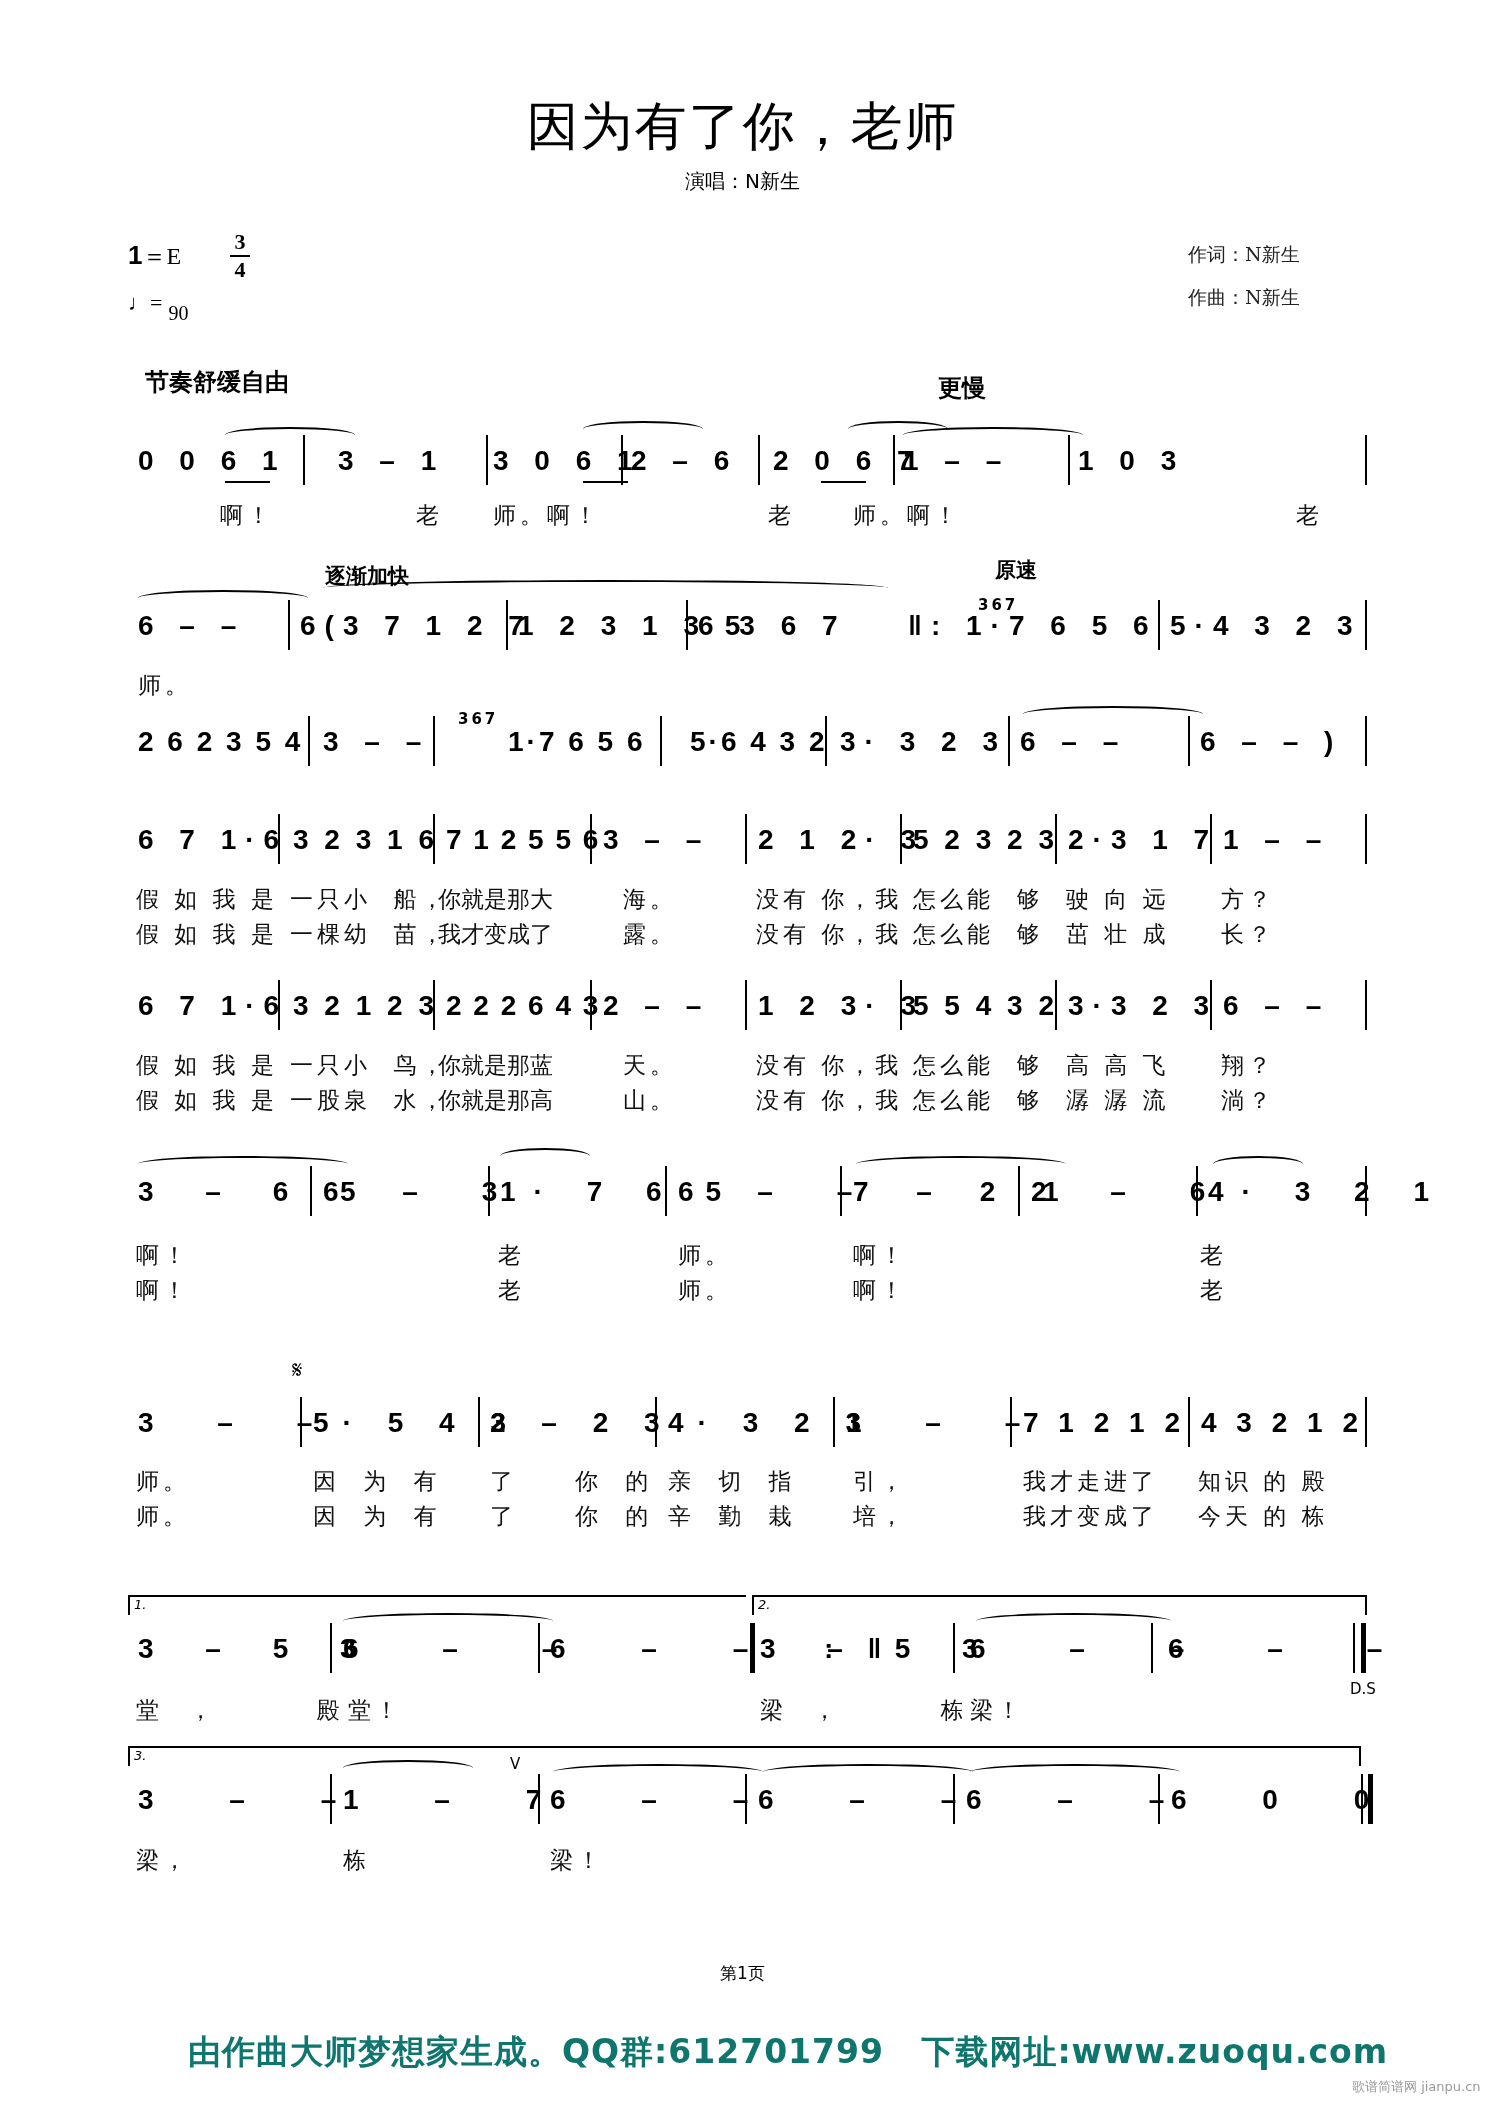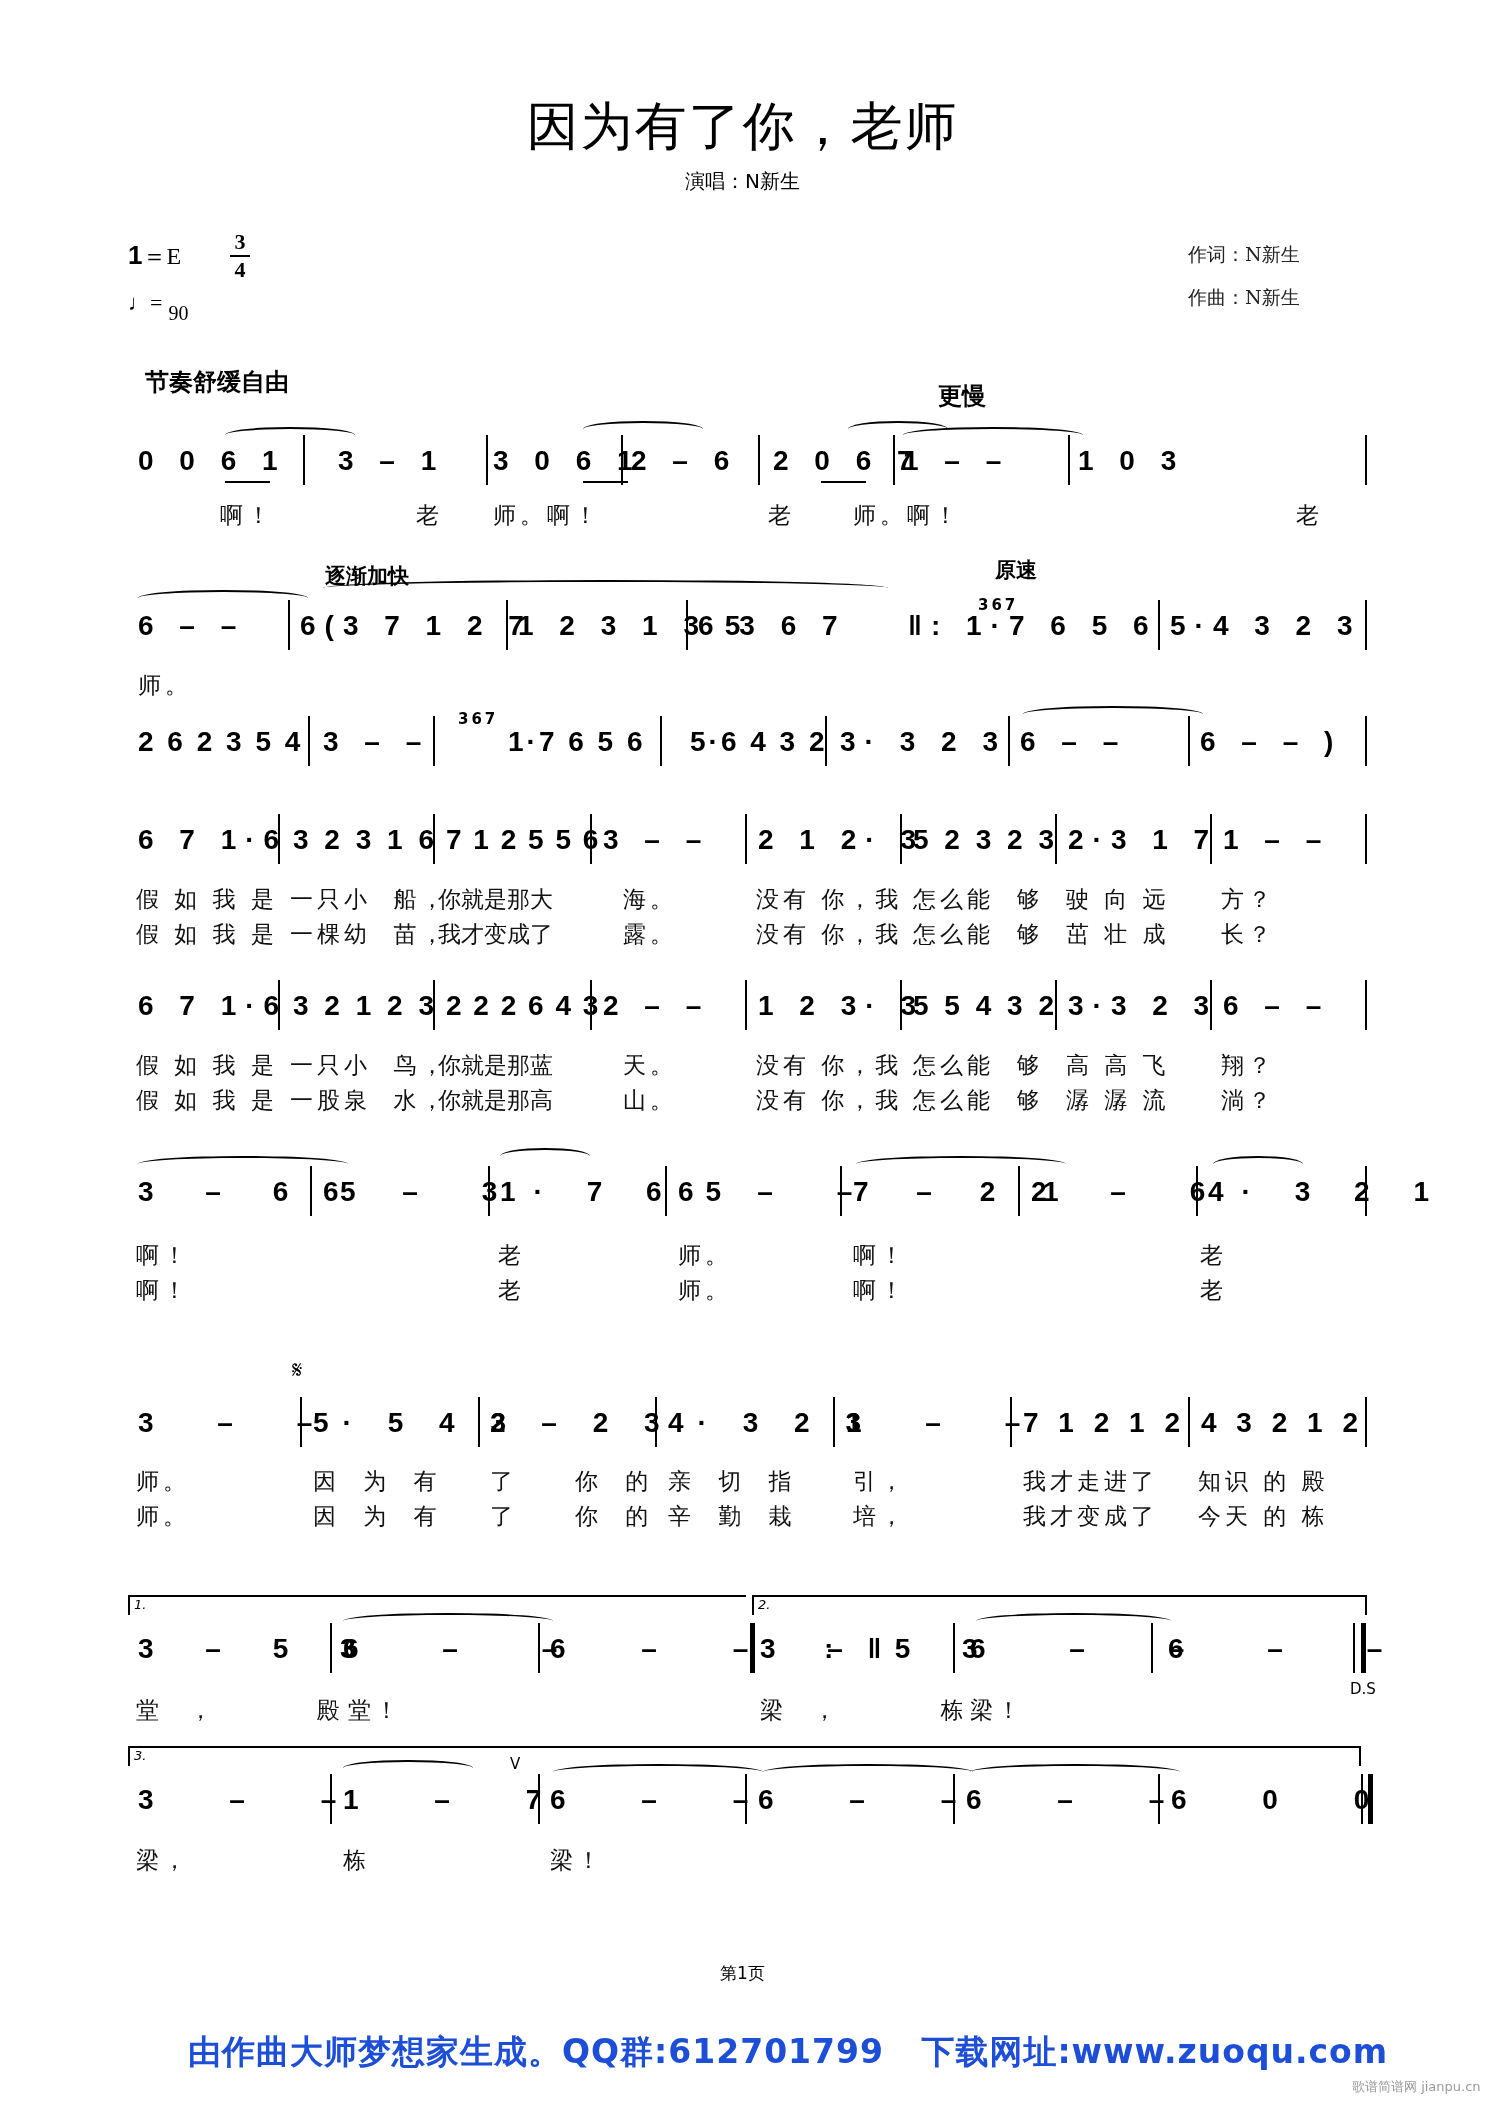--- a/index.html
+++ b/index.html
@@ -16,42 +16,42 @@
   .credit{left:1188px;font-size:19px;font-family:"DejaVu Serif",serif;color:#222;}
   .mark{font-weight:bold;font-size:24px;}
   .row{position:absolute;left:128px;width:1240px;height:40px;}
   .note{position:absolute;font-family:"Liberation Sans",sans-serif;font-weight:bold;font-size:28px;line-height:40px;white-space:pre;letter-spacing:9px;}
   .bl{position:absolute;width:2px;background:#000;}
   .lyr{position:absolute;font-family:"DejaVu Serif","Liberation Serif",serif;font-size:23px;white-space:pre;letter-spacing:4px;color:#111;}
   .slur{position:absolute;border-top:2px solid #000;border-radius:50% 50% 0 0;height:14px;}
   .ul{position:absolute;height:2px;background:#000;}
   .volta{position:absolute;border-top:2px solid #000;border-left:2px solid #000;height:18px;font-size:13px;font-style:italic;padding-left:4px;}
   .footer-page{left:0;width:1485px;top:1962px;text-align:center;font-size:17px;}
-  .ad{left:188px;top:2030px;font-size:33px;color:#1d4ed8;font-weight:bold;letter-spacing:1px;white-space:pre;}
+  .ad{left:188px;top:2030px;font-size:33px;color:#0f766e;font-weight:bold;letter-spacing:1px;white-space:pre;}
   .wm{left:1352px;top:2078px;font-size:13px;color:#999;}
 </style>
 </head>
 <body>
 
 <div class="abs title">因为有了你，老师</div>
 <div class="abs singer">演唱：N新生</div>
 
 <div class="abs key"><b>1</b><span>＝E</span></div>
 <div class="abs timesig">
   <div>3</div>
     <div class="bar"></div>
     <div>4</div>
 </div>
 <div class="abs tempo"><span>♩=</span><span class="n">90</span></div>
 
 <div class="abs credit" style="top:242px">作词：N新生</div>
 <div class="abs credit" style="top:285px">作曲：N新生</div>
 
 <div class="abs mark" style="left:145px;top:366px">节奏舒缓自由</div>
-<div class="abs mark" style="left:938px;top:380px">更慢</div>
+<div class="abs mark" style="left:938px;top:372px">更慢</div>
 <div class="row" style="top:441px">
   <div class="note" style="left:10px">0 0 6 1</div>
   <div class="bl" style="left:175px;top:-6px;height:50px"></div>
   <div class="note" style="left:210px">3 – 1</div>
   <div class="bl" style="left:358px;top:-6px;height:50px"></div>
   <div class="note" style="left:365px">3 0 6 1</div>
   <div class="bl" style="left:493px;top:-6px;height:50px"></div>
   <div class="note" style="left:503px">2 – 6</div>
   <div class="bl" style="left:630px;top:-6px;height:50px"></div>
   <div class="note" style="left:645px">2 0 6 7</div>

